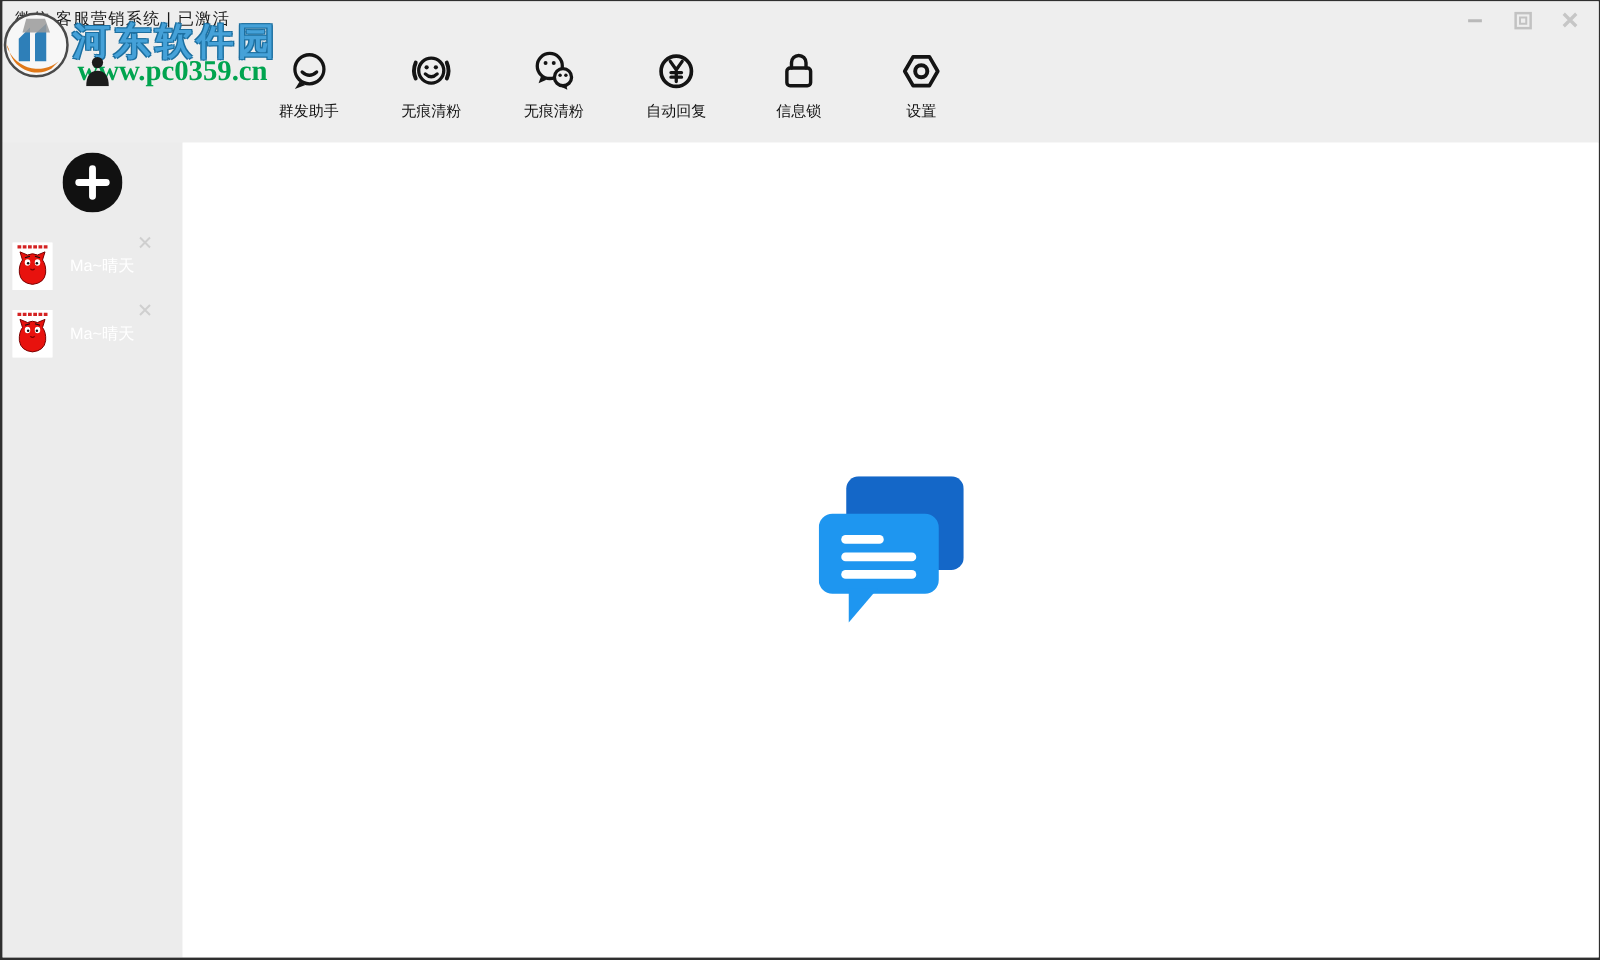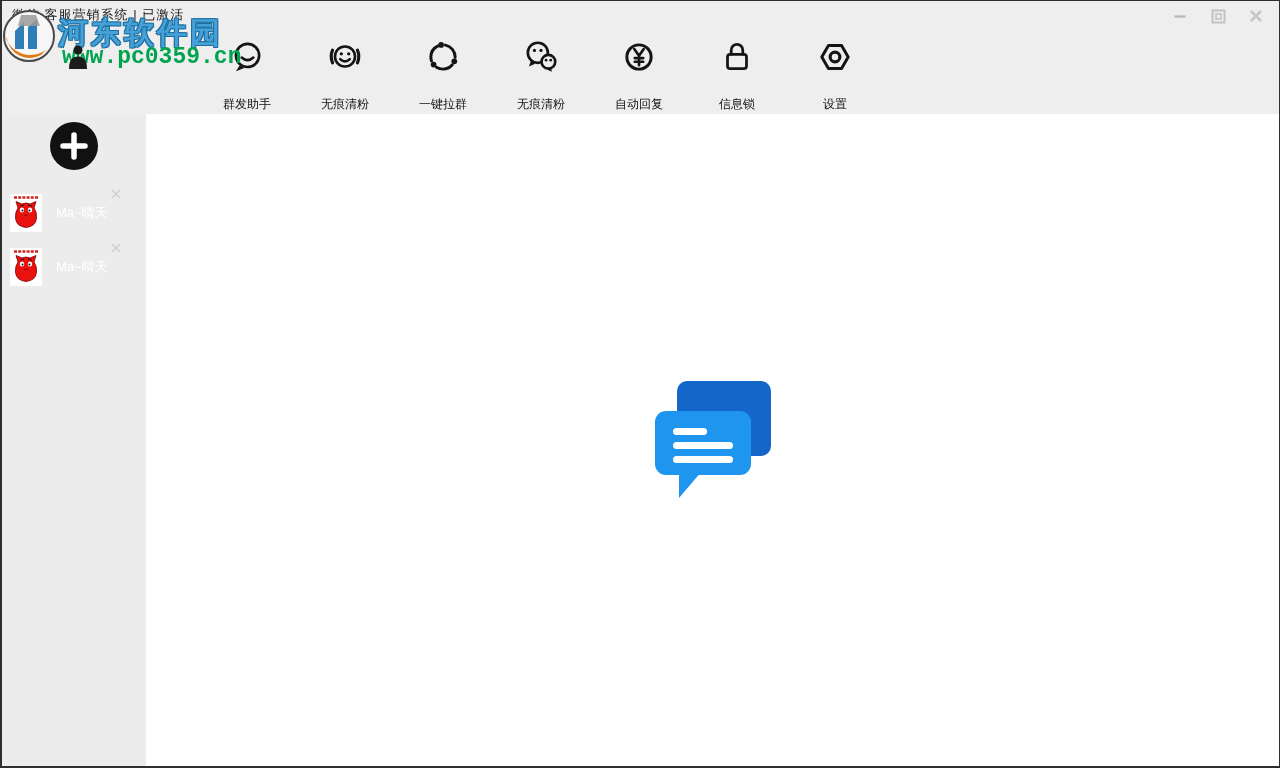--- a/index.html
+++ b/index.html
@@ -13,21 +13,21 @@
   
   .titlebar { position:absolute; top:0; left:0; right:0; height:28px; background:#eeeeee; display:flex; align-items:center; }
   .titlebar .title { margin-left:10px; font-size:13px; color:#1a1a1a; letter-spacing:1px; }
   .win-controls { position:absolute; right:6px; top:0; height:30px; display:flex; align-items:center; gap:16px; padding-right:6px; }
   .win-btn { width:22px; height:22px; display:flex; align-items:center; justify-content:center; cursor:default; }
 
   
   .toolbar { position:absolute; top:28px; left:0; right:0; height:85px; background:#eeeeee; display:flex; padding-left:196px; }
   .tool-item { width:98px; display:flex; flex-direction:column; align-items:center; justify-content:flex-start; padding-top:8px; }
   .tool-item .ticon { height:40px; display:flex; align-items:center; justify-content:center; }
-  .tool-item .tlabel { margin-top:19px; font-size:12px; color:#111; white-space:nowrap; }
+  .tool-item .tlabel { margin-top:4px; font-size:12px; color:#111; white-space:nowrap; }
 
   
   .sidebar { position:absolute; top:113px; left:0; width:144px; bottom:0; background:#ececec; }
   .add-btn { width:48px; height:48px; margin:8px auto 0 auto; display:block; cursor:pointer; }
   .account-list { margin-top:16px; }
   .account-item { position:relative; height:54px; padding:8px 0 8px 8px; display:flex; align-items:center; }
   .account-avatar { width:32px; height:38px; flex:0 0 auto; background:#fff; }
   .account-name { margin-left:14px; font-size:13px; color:#ffffff; white-space:nowrap; }
   .account-close { position:absolute; top:2px; right:24px; width:12px; height:12px; display:flex; align-items:center; justify-content:center; cursor:pointer; }
 
@@ -40,21 +40,21 @@
   .wm-name {
     position:absolute; left:56px; top:6px;
     font-size:30px; font-weight:bold; color:#45a1d8; letter-spacing:3px;
     text-shadow:1px 1px 0 #1c6fa0, -1px -1px 0 #1c6fa0, 1px -1px 0 #1c6fa0, -1px 1px 0 #1c6fa0;
     font-family:"Liberation Sans","DejaVu Sans",sans-serif;
     text-align:right;
   }
   .wm-url {
     position:absolute; left:60px; top:37px;
     font-size:23px; font-weight:bold; color:#00a44f;
-    font-family:Liberation Mono, monospace;
+    font-family:Liberation Serif, serif;
   }
   .wm-person { position:absolute; left:66px; top:38px; }
 </style>
 </head>
 <body>
 
 <div id="window">
 
   <div class="titlebar">
     <span class="title">微信 客服营销系统 | 已激活</span>
@@ -99,31 +99,20 @@
           <circle cx="14.5" cy="15" r="1.6" fill="#141414" stroke="none"></circle>
           <circle cx="21.5" cy="15" r="1.6" fill="#141414" stroke="none"></circle>
           <path d="M13.5,20 Q18,24.5 22.5,20"></path>
           <path d="M6.2,11.5 Q3.6,17.5 6.2,23.5" stroke-width="3"></path>
           <path d="M29.8,11.5 Q32.4,17.5 29.8,23.5" stroke-width="3"></path>
         </svg>
       </span>
       <span class="tlabel">无痕清粉</span>
     </div>
 
-    <div class="tool-item">
-      <span class="ticon">
-        <svg width="38" height="38" viewBox="0 0 36 36" fill="none" stroke="#141414" stroke-width="2.8" stroke-linecap="round">
-          <circle cx="18" cy="18" r="11.5" stroke-dasharray="16.5 7.6" stroke-dashoffset="-8"></circle>
-          <circle cx="16.2" cy="6.6" r="2.7" fill="#141414" stroke="none"></circle>
-          <circle cx="9.1" cy="25.2" r="2.7" fill="#141414" stroke="none"></circle>
-          <circle cx="28.7" cy="22.1" r="2.7" fill="#141414" stroke="none"></circle>
-        </svg>
-      </span>
-      <span class="tlabel">一键拉群</span>
-    </div>
 
     <div class="tool-item">
       <span class="ticon">
         <svg width="38" height="38" viewBox="0 0 36 36" fill="none" stroke="#141414" stroke-width="2.5" stroke-linecap="round" stroke-linejoin="round">
           <circle cx="15" cy="14" r="9.5"></circle>
           <path d="M8.5,21.5 L6.5,27 L12.5,24.5 Z" fill="#141414" stroke="none"></path>
           <circle cx="11.8" cy="11.8" r="1.5" fill="#141414" stroke="none"></circle>
           <circle cx="18" cy="11.8" r="1.5" fill="#141414" stroke="none"></circle>
           <circle cx="25" cy="22.5" r="6.5" fill="#eeeeee"></circle>
           <circle cx="22.8" cy="21" r="1.3" fill="#141414" stroke="none"></circle>

